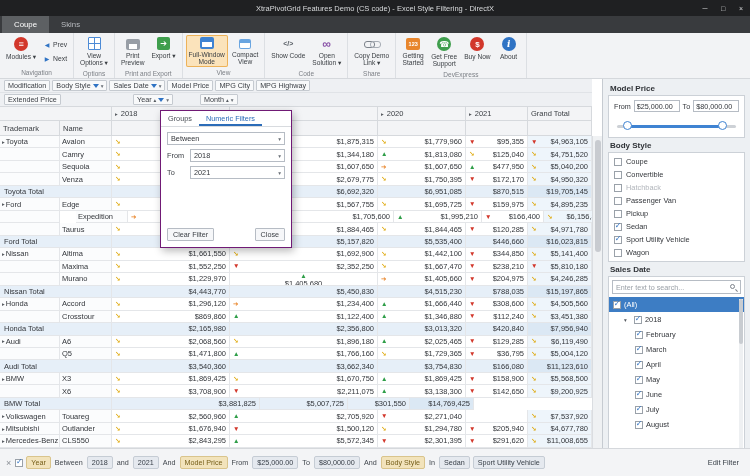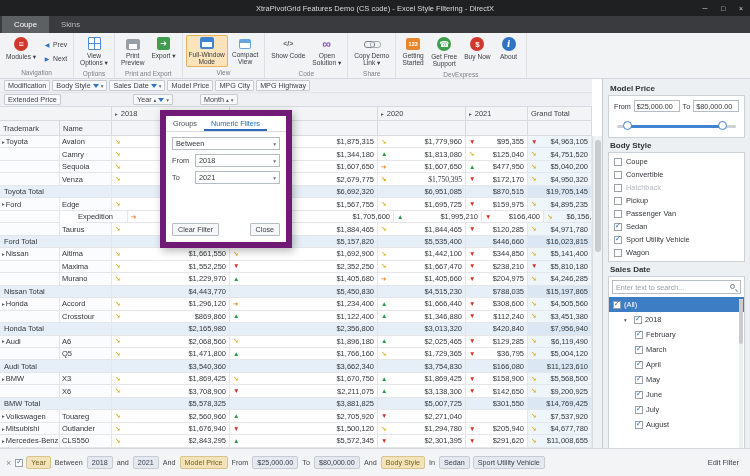--- a/index.html
+++ b/index.html
@@ -63,21 +63,21 @@
 .val{white-space:nowrap}
 .gt{background:#eef5fb}
 .trow .cell{background:#e6eff8}
 .trow .gt{background:#dbe8f4}
 .tlabel{padding-left:4px}
 .exp{color:#5a5e64;font-size:5.5px;margin-right:1px}
 .ar{font-size:6.5px;font-weight:bold;line-height:6px}
 .vscroll{position:absolute;top:57px;right:0;width:10px;height:312px;background:#eff1f3;border-left:1px solid #dadde1}
 .vthumb{position:absolute;left:2px;top:4px;width:6px;height:112px;background:#c8cbd0;border-radius:3px}
 
-.popup{position:absolute;top:110px;left:160px;width:132px;height:138px;background:#fff;border:6px solid #701a75;box-shadow:2px 3px 8px rgba(0,0,0,.28);z-index:40}
+.popup{position:absolute;top:110px;left:160px;width:132px;height:138px;background:#fff;border:1px solid #701a75;box-shadow:2px 3px 8px rgba(0,0,0,.28);z-index:40}
 .fp-tabs{display:flex;border-bottom:1px solid #d8dbdf;height:16px}
 .fp-tab{padding:0 7px;display:flex;align-items:center;font-size:7.3px;color:#4a4f56}
 .fp-tab.active{color:#2b6cb8;box-shadow:inset 0 -2px 0 #2b6cb8}
 .fp-combo{margin:5px 6px 0;height:13px;border:1px solid #b6bcc4;display:flex;align-items:center;justify-content:space-between;padding:0 3px;font-size:7.3px}
 .fp-caret{color:#6a7077;font-size:5.5px}
 .fp-row{display:flex;align-items:center;margin:4px 6px 0;gap:3px;font-size:7.3px}
 .fp-row .lbl{width:20px;color:#3c4046}
 .fp-combo2{flex:1;height:13px;border:1px solid #b6bcc4;display:flex;align-items:center;justify-content:space-between;padding:0 3px}
 .fp-btns{position:absolute;left:6px;right:6px;bottom:6px;display:flex;justify-content:space-between}
 .fp-btn{border:1px solid #b6bcc4;background:#f6f7f9;font-size:7.2px;padding:1px 5px;border-radius:1px;color:#3c4046}
@@ -391,21 +391,21 @@
         <div class="cell rhead" style="width: 60px;"></div>
         <div class="cell rhead" style="width: 52px;">Venza</div>
         <div class="cell dcell" style="width: 118px;">
           <span class="ar" style="color: rgb(222, 165, 0);">↘</span>
           <span class="val">$1,162,580</span>
         </div>
         <div class="cell dcell" style="width: 148px;">
           <span class="ar" style="color: rgb(222, 165, 0);">↘</span>
           <span class="val">$2,679,775</span>
         </div>
-        <div class="cell dcell" style="width: 88px; font-family: Liberation Serif, serif;">
+        <div class="cell dcell" style="width: 88px;">
           <span class="ar" style="color: rgb(222, 165, 0);">↘</span>
           <span class="val">$1,750,395</span>
         </div>
         <div class="cell dcell" style="width: 62px;">
           <span class="ar" style="color: rgb(210, 55, 43);">▼</span>
           <span class="val">$172,170</span>
         </div>
         <div class="cell dcell gt" style="width: 64px;">
           <span class="ar" style="color: rgb(222, 165, 0);">↘</span>
           <span class="val">$4,950,320</span>
@@ -583,21 +583,21 @@
           <span class="val">$5,810,180</span>
         </div>
       </div>
       <div class="prow">
         <div class="cell rhead" style="width: 60px;"></div>
         <div class="cell rhead" style="width: 52px;">Murano</div>
         <div class="cell dcell" style="width: 118px;">
           <span class="ar" style="color: rgb(222, 165, 0);">↘</span>
           <span class="val">$1,229,970</span>
         </div>
-        <div class="cell dcell" style="width: 148px;">
+        <div class="cell dcell" style="width: 148px; flex-direction: column;">
           <span class="ar" style="color: rgb(46, 158, 72);">▲</span>
           <span class="val">$1,405,680</span>
         </div>
         <div class="cell dcell" style="width: 88px;">
           <span class="ar" style="color: rgb(232, 127, 31);">➔</span>
           <span class="val">$1,405,660</span>
         </div>
         <div class="cell dcell" style="width: 62px;">
           <span class="ar" style="color: rgb(210, 55, 43);">▼</span>
           <span class="val">$204,975</span>
@@ -824,24 +824,20 @@
           <span class="ar" style="color: rgb(210, 55, 43);">▼</span>
           <span class="val">$142,650</span>
         </div>
         <div class="cell dcell gt" style="width: 64px;">
           <span class="ar" style="color: rgb(222, 165, 0);">↘</span>
           <span class="val">$9,200,925</span>
         </div>
       </div>
       <div class="prow trow">
         <div class="cell rhead tlabel" style="width: 112px;">BMW Total</div>
-        <div class="cell dcell" style="width: 118px;">
-          <span class="ar"></span>
-          <span class="val">$5,578,325</span>
-        </div>
         <div class="cell dcell" style="width: 148px;">
           <span class="ar"></span>
           <span class="val">$3,881,825</span>
         </div>
         <div class="cell dcell" style="width: 88px;">
           <span class="ar"></span>
           <span class="val">$5,007,725</span>
         </div>
         <div class="cell dcell" style="width: 62px;">
           <span class="ar"></span>
@@ -967,25 +963,25 @@
         <div class="cbrow">
           <span class="cb"></span>
           <span>Convertible</span>
         </div>
         <div class="cbrow">
           <span class="cb"></span>
           <span class="dis">Hatchback</span>
         </div>
         <div class="cbrow">
           <span class="cb"></span>
-          <span>Pickup</span>
+          <span>Passenger Van</span>
         </div>
         <div class="cbrow">
           <span class="cb"></span>
-          <span>Passenger Van</span>
+          <span>Pickup</span>
         </div>
         <div class="cbrow">
           <span class="cb">
             <span class="ck">✓</span>
           </span>
           <span>Sedan</span>
         </div>
         <div class="cbrow">
           <span class="cb">
             <span class="ck">✓</span>

